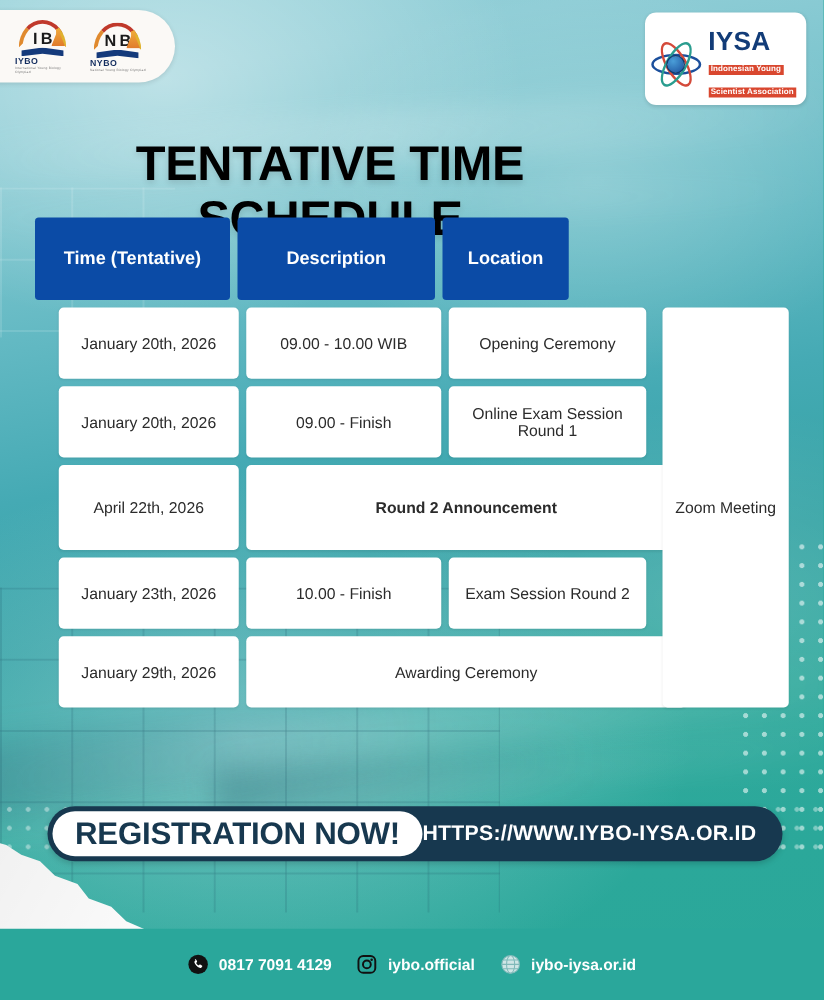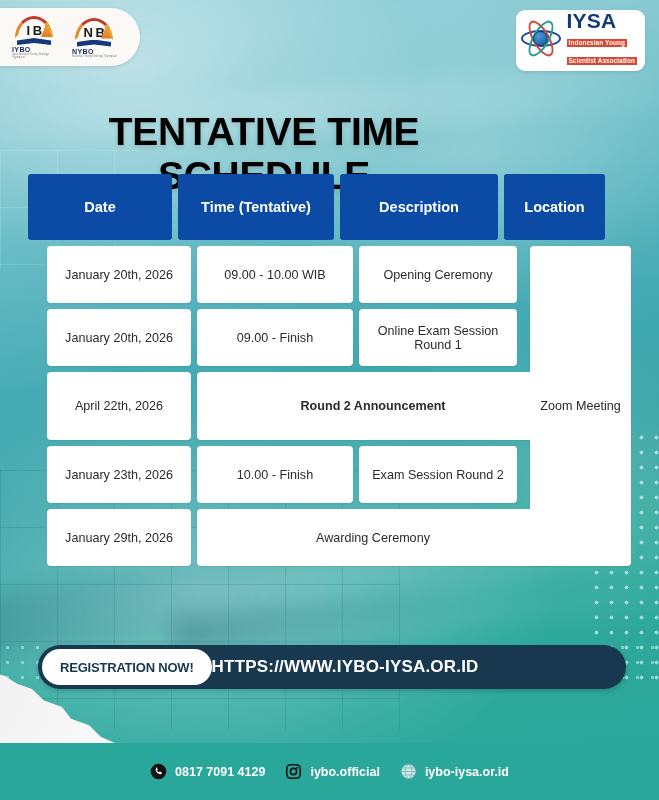--- a/index.html
+++ b/index.html
@@ -143,21 +143,21 @@
     background: #143a7b;
     clip-path: polygon(0% 35%, 50% 0%, 100% 35%, 100% 100%, 50% 72%, 0% 100%);
   }
   .mini-logo .name { font-size: 7px; font-weight: 700; color: #122c5e; letter-spacing: .4px; margin-top: 1px; }
   .mini-logo .sub { font-size: 2.6px; color: #7a7a7a; letter-spacing: .2px; }
 
   
   .iysa-logo {
     position: absolute; right: 14px; top: 10px;
     display: flex; align-items: center; gap: 5px;
-    background: #ffffff; border-radius: 9px; padding: 0 8px 4px 4px;
+    background: #ffffff; border-radius: 9px; padding: 13px 8px 4px 4px;
     box-shadow: 0 1px 3px rgba(0,0,0,0.12);
     justify-content: flex-end;
   }
   .atom { position: relative; width: 42px; height: 42px; }
   .atom .ring {
     position: absolute; left: 1px; top: 12px; width: 40px; height: 17px;
     border: 2px solid #1b4f9c; border-radius: 50%;
   }
   .atom .ring.r2 { transform: rotate(60deg); border-color: #d44a3a; }
   .atom .ring.r3 { transform: rotate(-60deg); border-color: #2a9d8f; }
@@ -221,21 +221,21 @@
   .reg-bar {
     position: absolute; left: 38px; top: 645px; width: 588px; height: 44px;
     background: #17384f; border-radius: 22px;
     display: flex; align-items: center;
     box-shadow: 0 2px 5px rgba(0,0,0,0.18);
   }
   .reg-pill {
     margin-left: 4px; height: 36px; padding: 0 18px;
     background: #ffffff; border-radius: 18px;
     display: flex; align-items: center;
-    font-size: 13px; font-weight: 800; color: #17384f; letter-spacing: -0.2px;
+    font-size: 25px; font-weight: 800; color: #17384f; letter-spacing: -0.2px;
   }
   .reg-url {
     flex: 1; text-align: left;
     font-size: 17px; font-weight: 800; color: #ffffff; letter-spacing: .2px;
     padding-right: 10px;
   }
 
   
   .contacts {
     position: absolute; left: 0; bottom: 0; width: 659px; height: 57px;
@@ -302,21 +302,20 @@
       <div class="iysa-sub1">Indonesian Young</div><br>
       <div class="iysa-sub2">Scientist Association</div>
     </div>
   </div>
 
   <div class="title">TENTATIVE TIME SCHEDULE</div>
 
   <div class="sched">
 
     <div class="sched-head">
-      <div class="th c-date">Date</div>
       <div class="th c-time">Time (Tentative)</div>
       <div class="th c-desc">Description</div>
       <div class="th c-loc">Location</div>
     </div>
 
     <div class="sched-body">
       <div class="left-cols">
 
         <div class="row r-norm">
           <div class="td c-date">January 20th, 2026</div>

